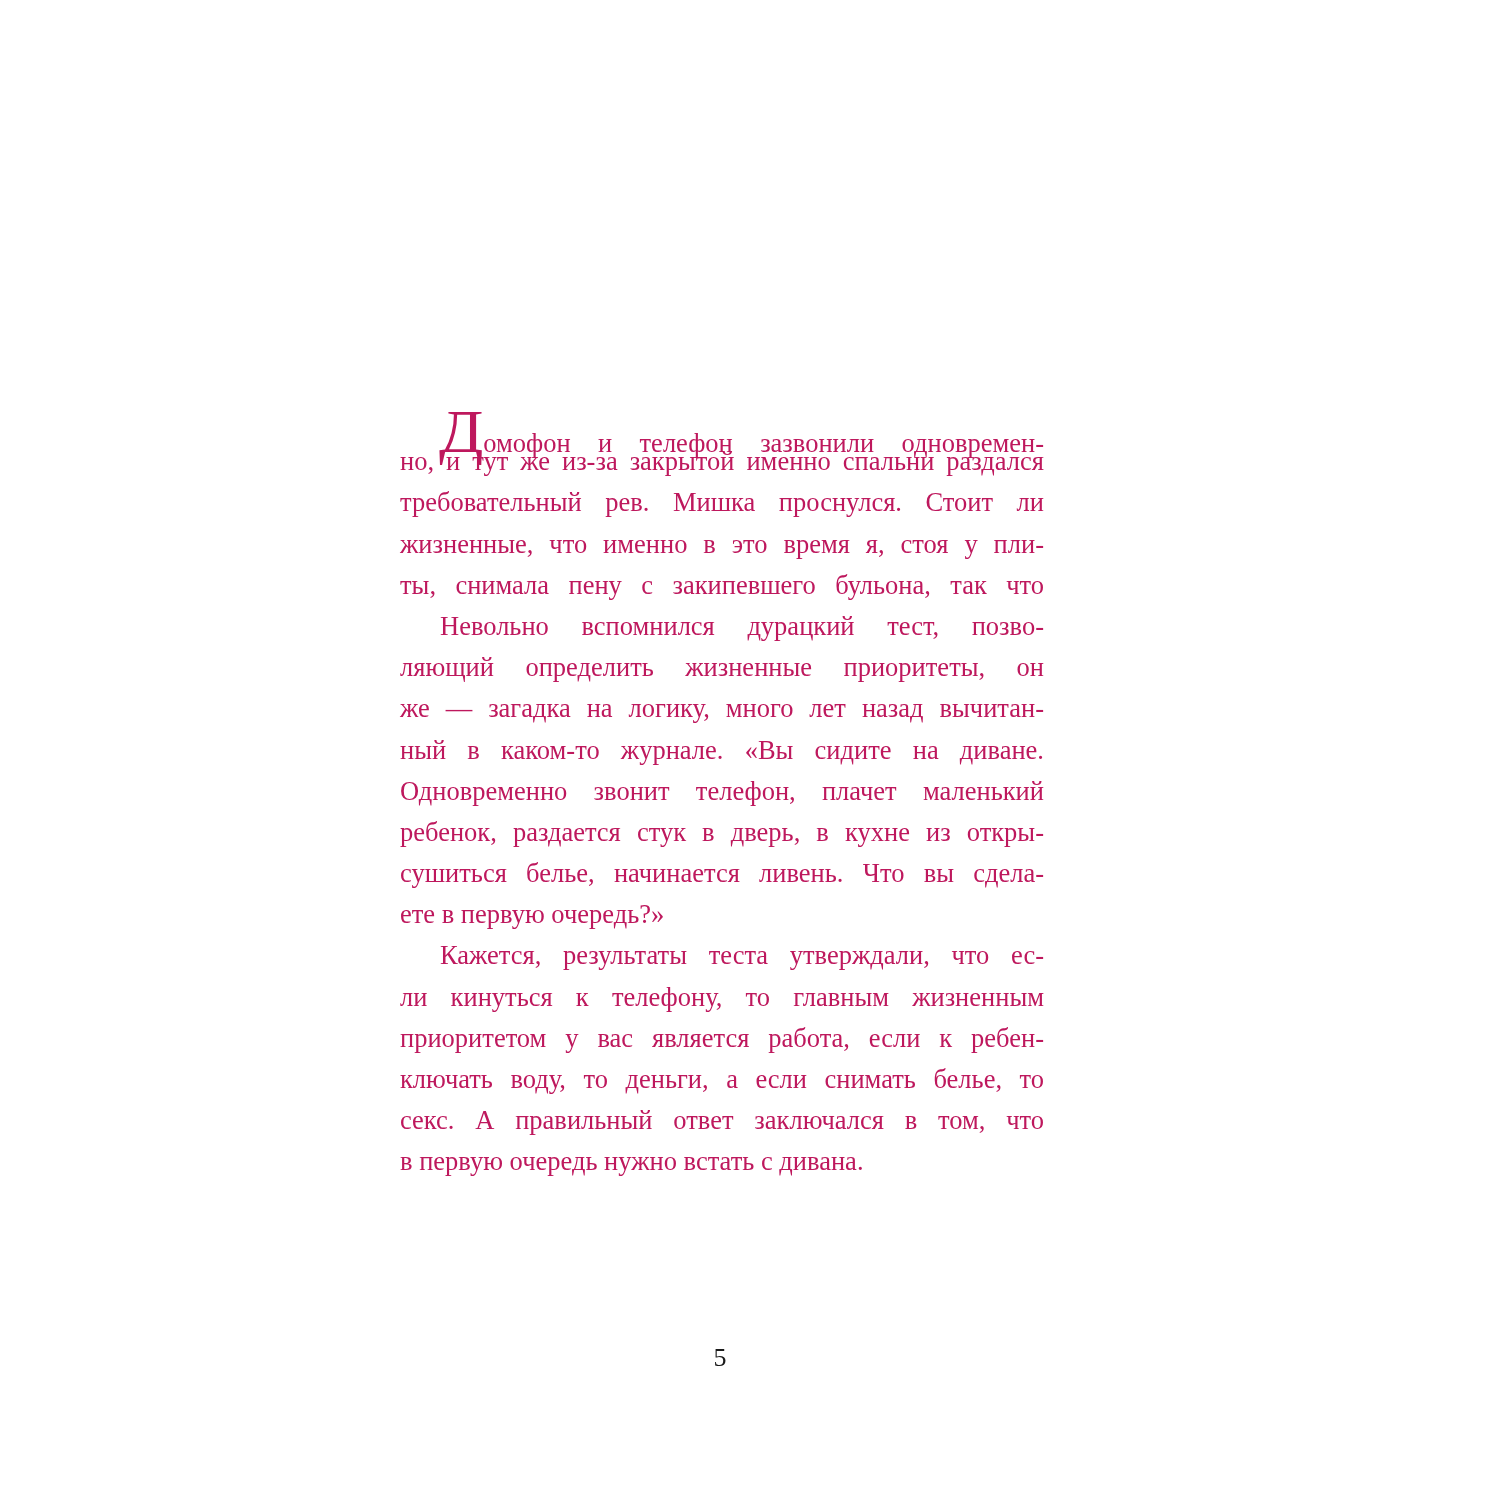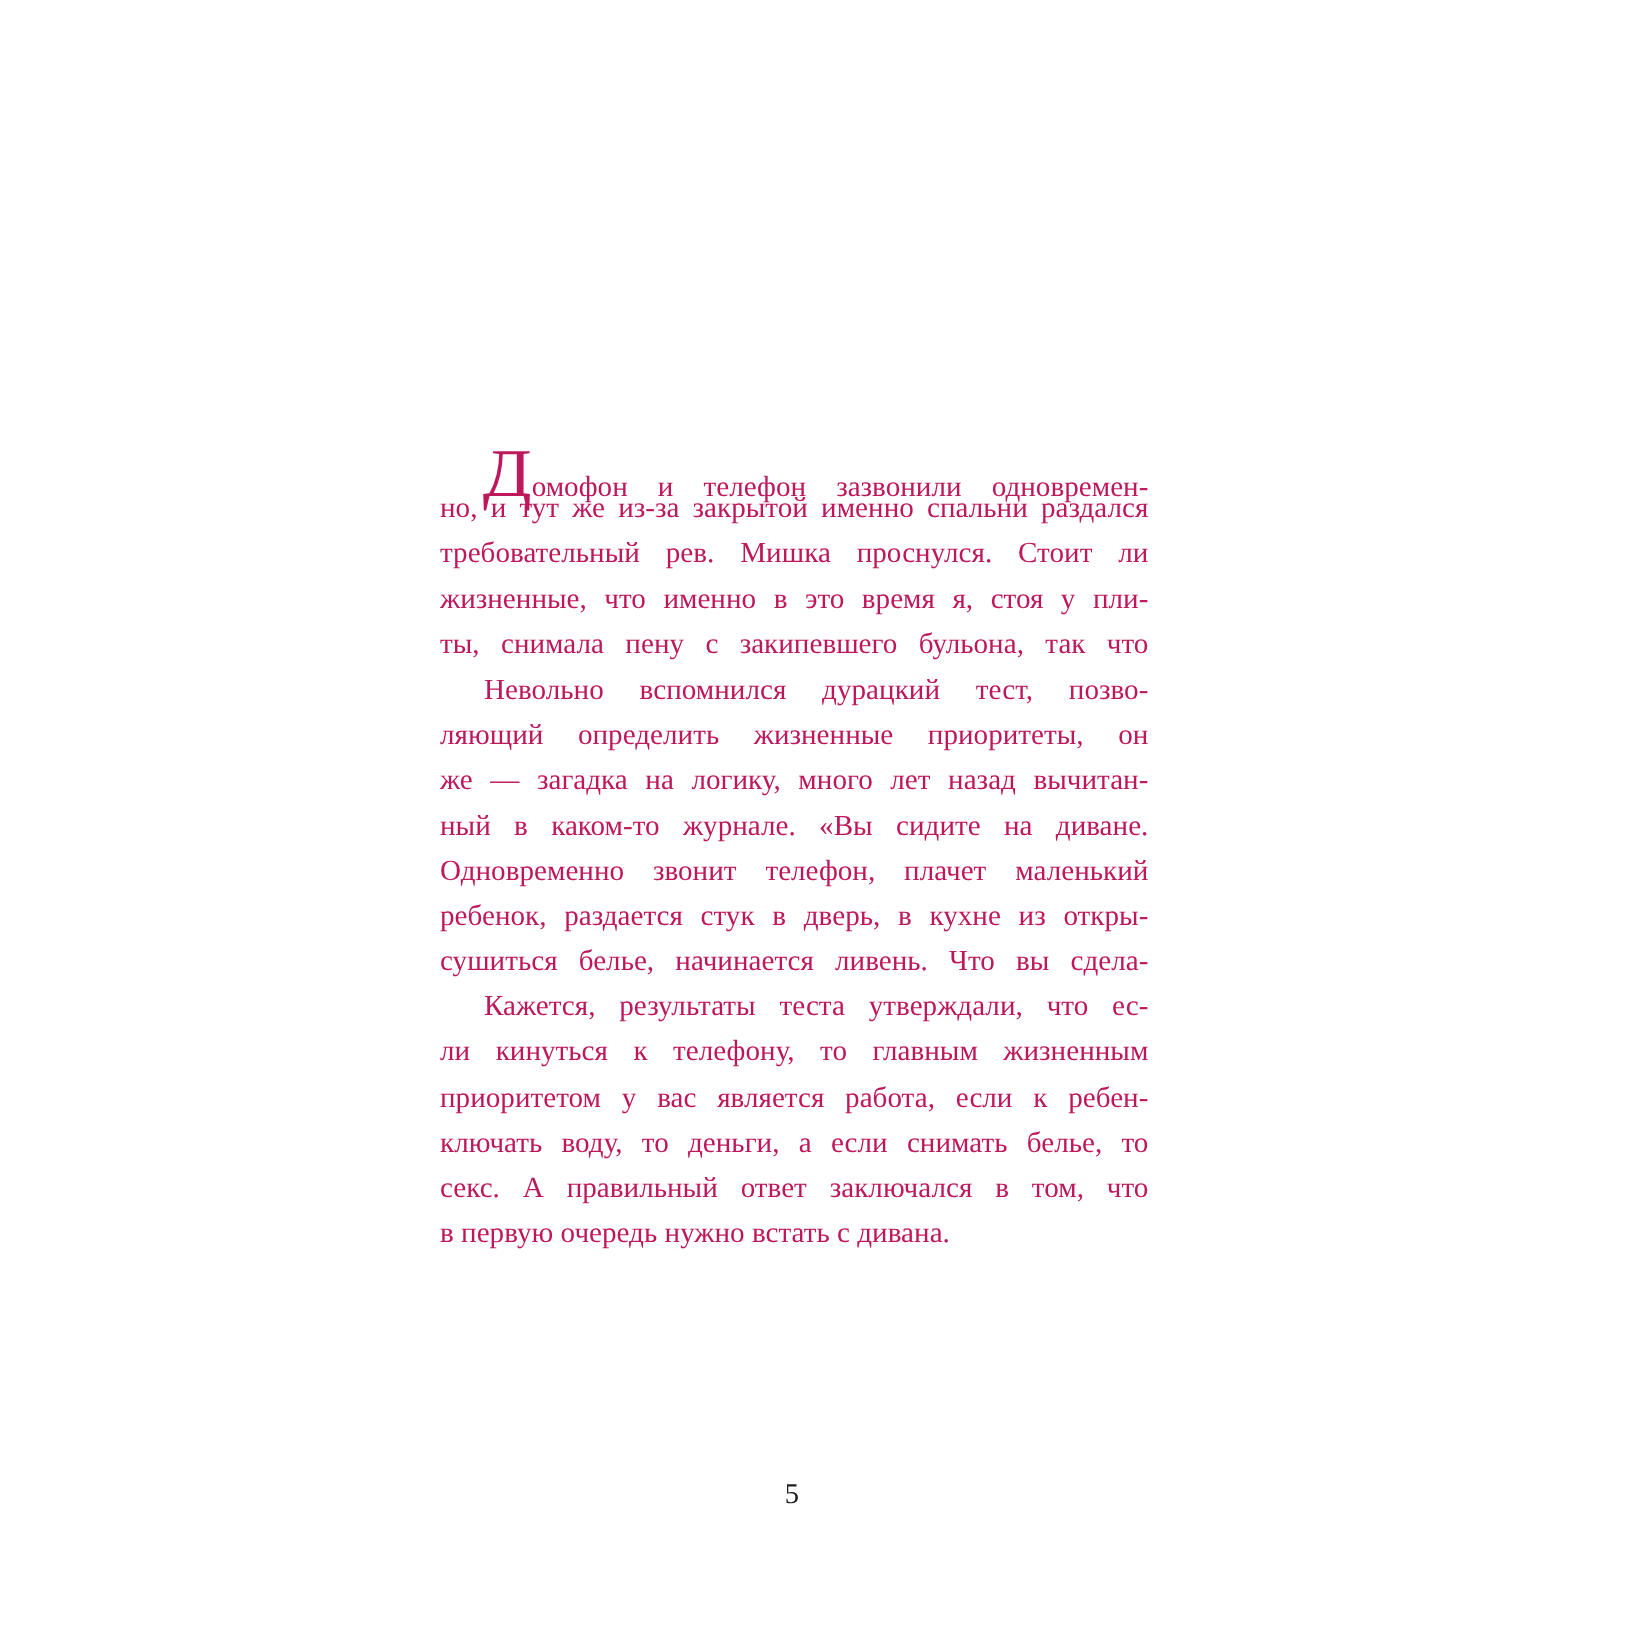--- a/index.html
+++ b/index.html
@@ -74,20 +74,21 @@
   </div>
 
   <div class="para-block">
     <span class="line indent">Невольно вспомнился дурацкий тест, позво-</span>
     <span class="line">ляющий определить жизненные приоритеты, он</span>
     <span class="line">же — загадка на логику, много лет назад вычитан-</span>
     <span class="line">ный в каком-то журнале. «Вы сидите на диване.</span>
     <span class="line">Одновременно звонит телефон, плачет маленький</span>
     <span class="line">ребенок, раздается стук в дверь, в кухне из откры-</span>
     <span class="line">сушиться белье, начинается ливень. Что вы сдела-</span>
+    <span class="line last">ете в первую очередь?»</span>
   </div>
 
   <div class="para-block">
     <span class="line indent">Кажется, результаты теста утверждали, что ес-</span>
     <span class="line">ли кинуться к телефону, то главным жизненным</span>
     <span class="line">приоритетом у вас является работа, если к ребен-</span>
     <span class="line">ключать воду, то деньги, а если снимать белье, то</span>
     <span class="line">секс. А правильный ответ заключался в том, что</span>
     <span class="line last">в первую очередь нужно встать с дивана.</span>
   </div>

